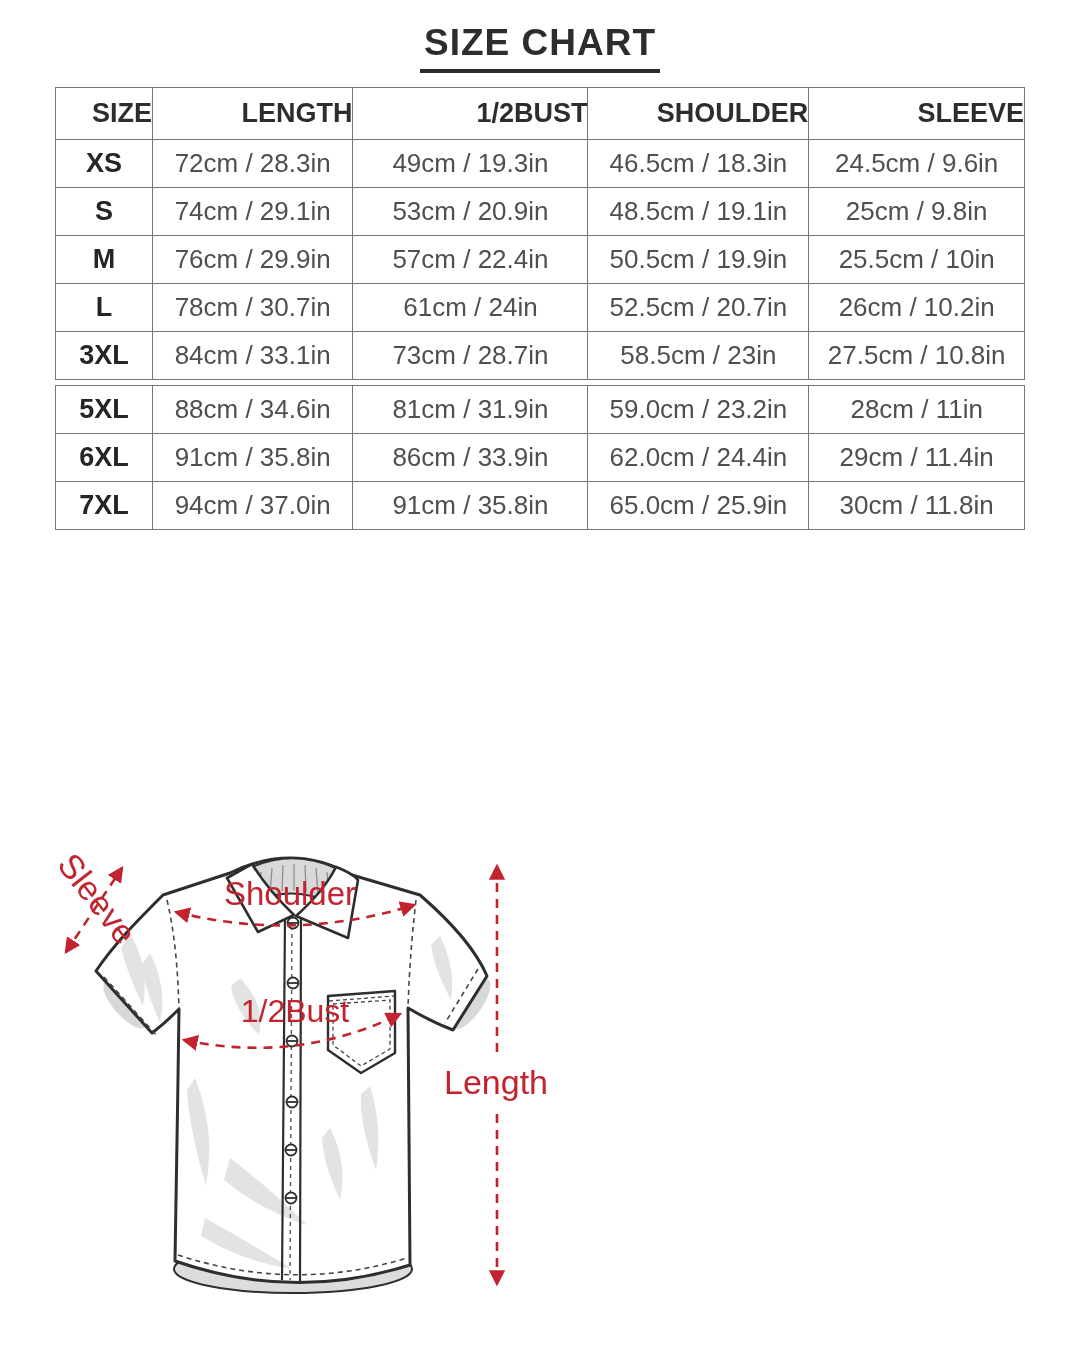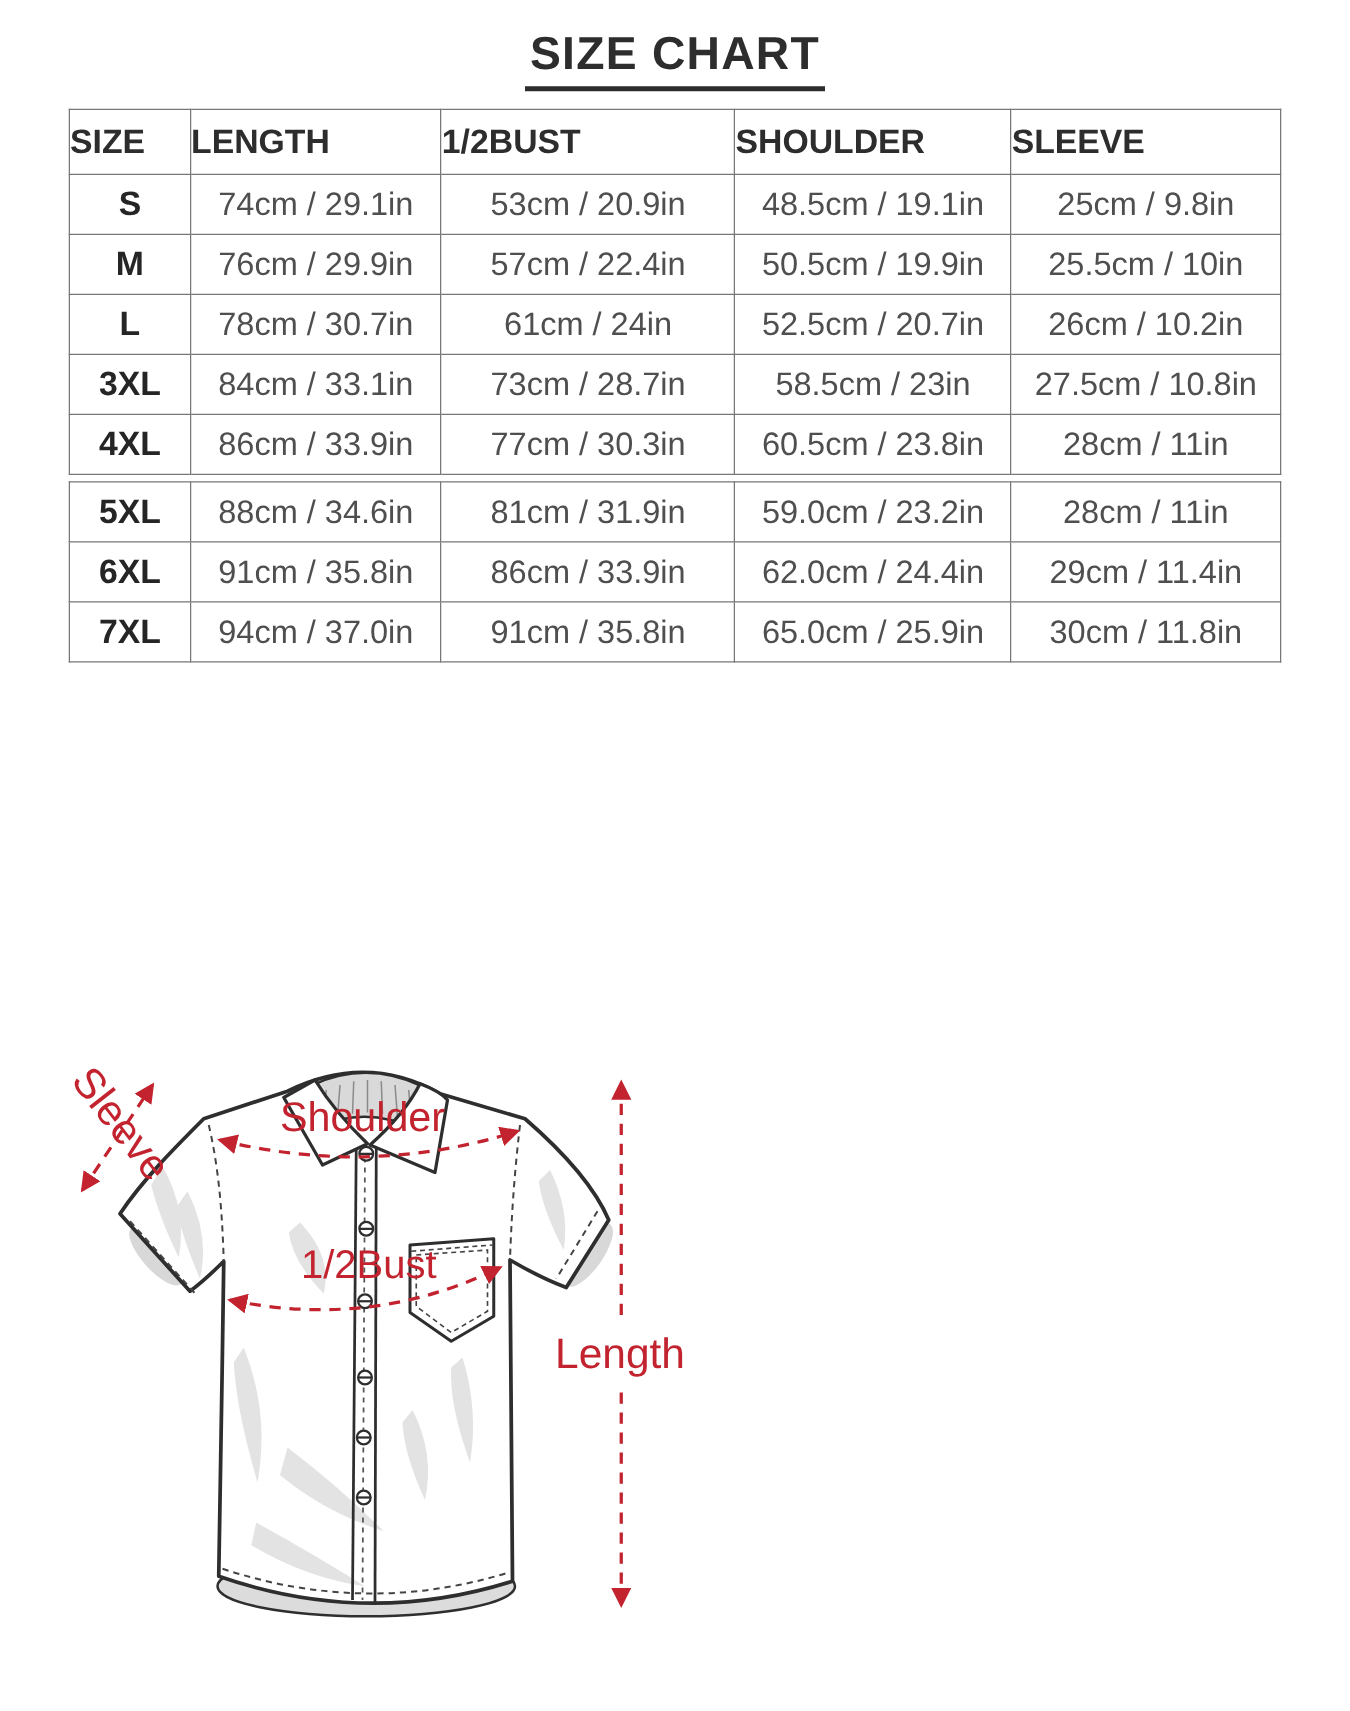--- a/index.html
+++ b/index.html
@@ -19,21 +19,21 @@
   
   .size-table {
     width:970px; margin:14px auto 0 auto;
     border-collapse:collapse; table-layout:fixed;
   }
   .size-table.second { margin-top:5px; }
   .col-size { width:10%; } .col-length { width:20.7%; }
   .col-bust { width:24.25%; } .col-shoulder { width:22.8%; } .col-sleeve { width:22.25%; }
   .size-table th {
     height:51px; font-size:27px; font-weight:bold; color:#2d2d2d;
-    border:1px solid #777; text-align:left; padding:0;
+    border:1px solid #777; text-align:right; padding:0;
   }
   .size-table td {
     height:47px; font-size:26px; color:#4f4f4f;
     border:1px solid #777; text-align:center; padding:0;
     white-space:nowrap;
   }
   .size-table td.size-col { font-weight:bold; color:#252525; font-size:27px; }
   
   .diagram { position:absolute; left:30px; top:828px; width:530px; height:540px; }
   
@@ -64,20 +64,27 @@
       <tr>
           <th>SIZE</th>
           <th>LENGTH</th>
           <th>1/2BUST</th>
           <th>SHOULDER</th>
           <th>SLEEVE</th>
         </tr>
     </thead>
     <tbody>
         <tr>
+          <td class="size-col">XS</td>
+          <td>72cm / 28.3in</td>
+          <td>49cm / 19.3in</td>
+          <td>46.5cm / 18.3in</td>
+          <td>24.5cm / 9.6in</td>
+        </tr>
+        <tr>
           <td class="size-col">S</td>
           <td>74cm / 29.1in</td>
           <td>53cm / 20.9in</td>
           <td>48.5cm / 19.1in</td>
           <td>25cm / 9.8in</td>
         </tr>
         <tr>
           <td class="size-col">M</td>
           <td>76cm / 29.9in</td>
           <td>57cm / 22.4in</td>
@@ -90,27 +97,20 @@
           <td>61cm / 24in</td>
           <td>52.5cm / 20.7in</td>
           <td>26cm / 10.2in</td>
         </tr>
         <tr>
           <td class="size-col">3XL</td>
           <td>84cm / 33.1in</td>
           <td>73cm / 28.7in</td>
           <td>58.5cm / 23in</td>
           <td>27.5cm / 10.8in</td>
-        </tr>
-        <tr>
-          <td class="size-col">4XL</td>
-          <td>86cm / 33.9in</td>
-          <td>77cm / 30.3in</td>
-          <td>60.5cm / 23.8in</td>
-          <td>28cm / 11in</td>
         </tr>
       </tbody>
   </table>
 
   <table class="size-table second">
     <colgroup>
       <col class="col-size">
         <col class="col-length">
         <col class="col-bust">
         <col class="col-shoulder">

